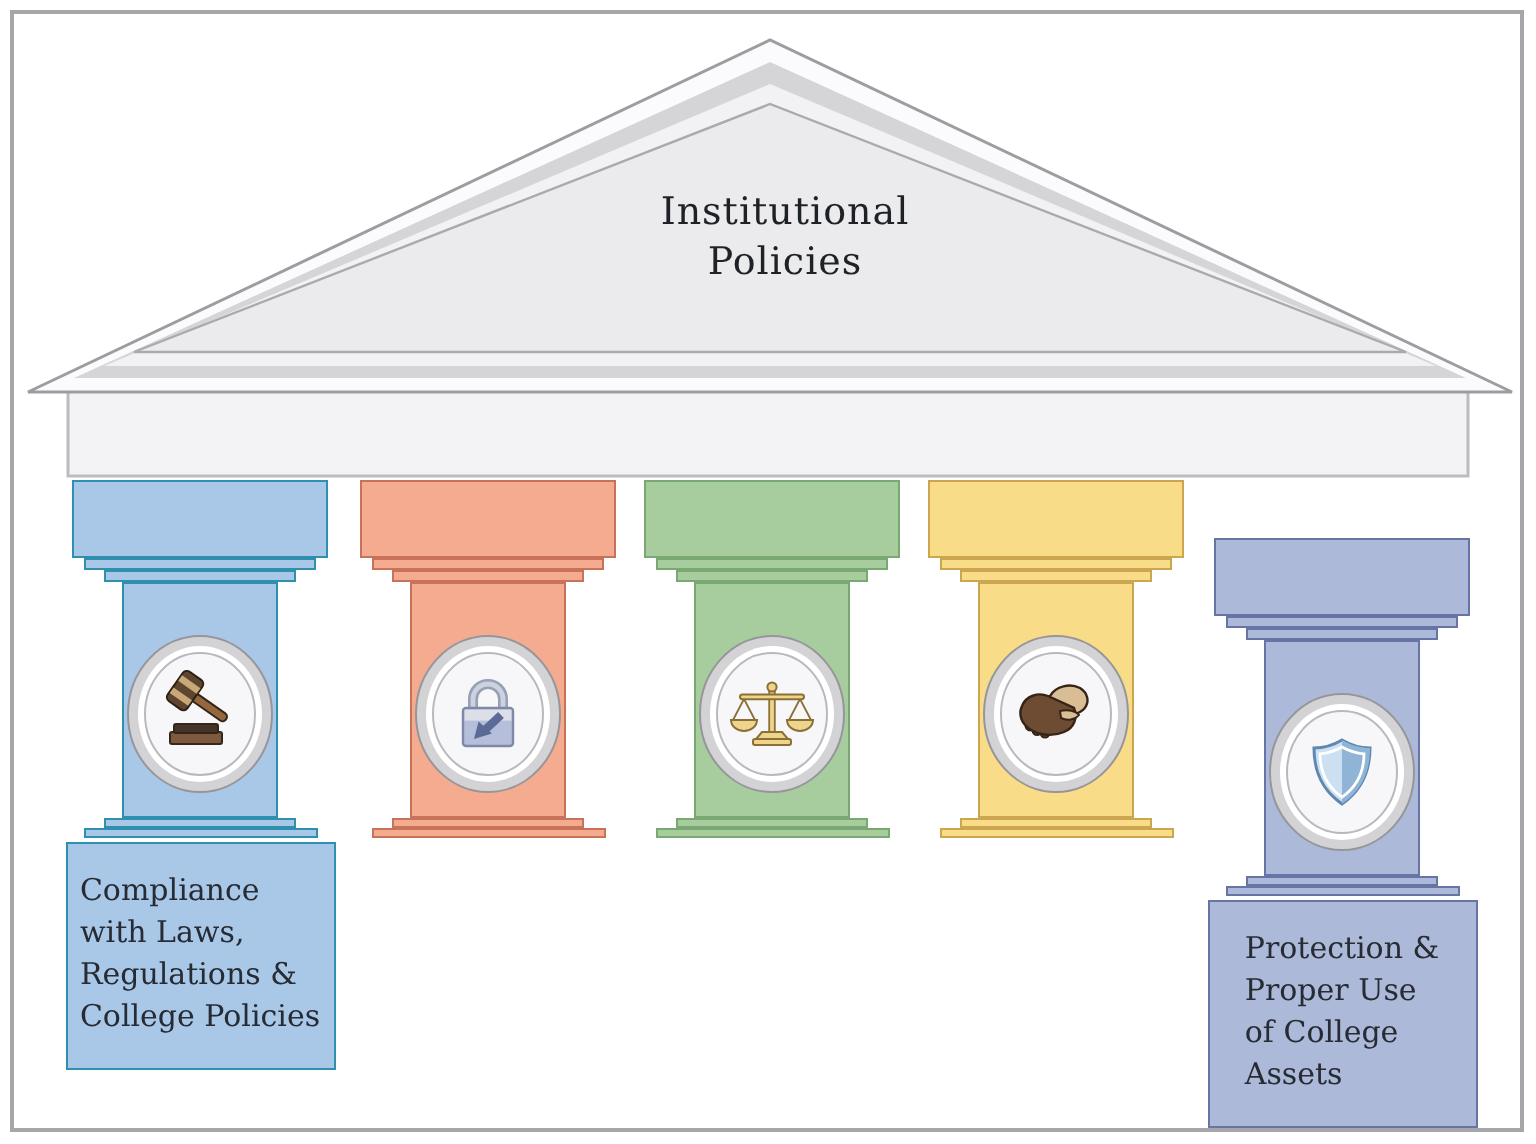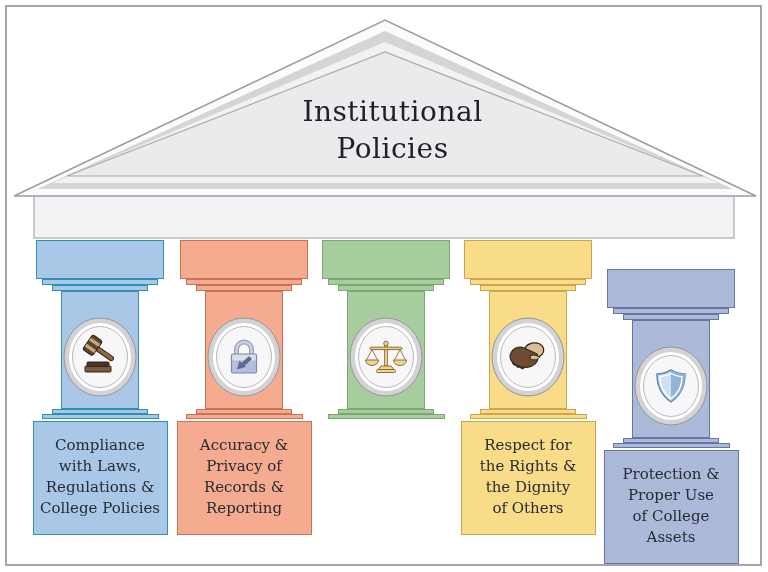--- a/index.html
+++ b/index.html
@@ -1,31 +1,31 @@
 <!DOCTYPE html>
 <html><head>
 <meta charset="utf-8">
 <style>
   html,body{margin:0;padding:0;background:#ffffff;}
   .stage{position:relative;width:768px;height:572px;background:#ffffff;overflow:hidden;
          font-family:"DejaVu Serif","Liberation Serif",serif;}
   .frame{position:absolute;left:5px;top:5px;right:6px;bottom:6px;border:2px solid #a6a6aa;pointer-events:none;}
   .pediment-svg{position:absolute;left:0;top:0;}
   .title{position:absolute;top:94px;left:0;right:0;text-align:center;
-         font-size:28px;line-height:1.32;letter-spacing:.5px;color:#1e2126;white-space:pre-line;padding-left:17px;}
+         font-size:19px;line-height:1.32;letter-spacing:.5px;color:#1e2126;white-space:pre-line;padding-left:17px;}
   .pillar{position:absolute;top:240px;width:136px;}
   .piece{margin:0 auto;box-sizing:border-box;background:var(--fill);border:1.5px solid var(--border);}
   .cap-a{width:128px;height:39px;}
   .cap-b{width:116px;height:6px;}
   .cap-c{width:96px;height:6px;}
   .shaft{width:78px;height:118px;position:relative;}
   .foot-c{width:96px;height:5px;}
   .foot-b{width:117px;height:5px;}
   .base{width:135px;height:114px;margin-top:2px;display:flex;justify-content:center;align-items:flex-start;
-        padding-top:13px;text-align:center;font-size:15px;line-height:1.4;color:#272b33;white-space:pre-line;}
+        padding-top:13px;font-size:15px;line-height:1.4;color:#272b33;white-space:pre-line;}
   .medallion{position:absolute;left:50%;top:24px;transform:translateX(-50%);}
 </style>
 </head>
 <body>
 
 <div class="stage">
 
   <svg class="pediment-svg" width="768" height="245">
     <rect x="34" y="192" width="700" height="46" fill="#f3f3f5" stroke="#bcbcc0" stroke-width="1.5"></rect>
     <polygon points="14,196 385,20 756,196" fill="#fbfbfd" stroke="#9d9da1" stroke-width="1.5"></polygon>
@@ -80,24 +80,20 @@
           <path d="M16.5,22 V16.5 a7.5,7.5 0 0 1 15,0 V22" fill="none" stroke="#ccd2e0" stroke-width="2.4"></path>
           <rect x="11.5" y="21" width="25" height="19" rx="1.5" fill="#b5bfdb" stroke="#7f88a6" stroke-width="1.2"></rect>
           <rect x="12.3" y="21.8" width="23.4" height="5.5" fill="#dcdfe9"></rect>
           <line x1="30.5" y1="24.5" x2="23" y2="31.5" stroke="#5c6b96" stroke-width="4.2"></line>
           <polygon points="17,36.5 19.3,27.8 26,33.8" fill="#5c6b96"></polygon>
         </g>
       </svg>
     </div>
     <div class="piece foot-c"></div>
     <div class="piece foot-b"></div>
-    <div class="piece base">Accuracy &amp;
-Privacy of
-Records &amp;
-Reporting</div>
   </div>
 
   <div class="pillar" style="left: 318px; --fill: #a7cd9e; --border: #79a873;">
     <div class="piece cap-a"></div>
     <div class="piece cap-b"></div>
     <div class="piece cap-c"></div>
     <div class="piece shaft">
       <svg class="medallion" width="76" height="82">
         <ellipse cx="38" cy="41" rx="36" ry="39" fill="#d3d3d5" stroke="#96969a" stroke-width="1"></ellipse>
         <ellipse cx="38" cy="41" rx="31" ry="34" fill="#ffffff"></ellipse>
@@ -133,24 +129,20 @@
           <circle cx="11" cy="30" r="2.2" fill="#6e4c34" stroke="#352417" stroke-width="1"></circle>
           <circle cx="14.5" cy="32.3" r="2.2" fill="#6e4c34" stroke="#352417" stroke-width="1"></circle>
           <circle cx="18.5" cy="33.6" r="2.2" fill="#6e4c34" stroke="#352417" stroke-width="1"></circle>
           <path d="M7,20 C9,15 15,13 20,15 L33,21 C35,26 33,31 28,33 C21,36 13,34 9,30 C6,27 5.5,23 7,20 Z" fill="#6e4c34" stroke="#352417" stroke-width="1.2"></path>
           <path d="M26,22.5 C30,21.5 34,22.5 35.5,24.5 C33.5,27 29.5,27.5 26.5,26 Z" fill="#d9bd94" stroke="#352417" stroke-width="1"></path>
         </g>
       </svg>
     </div>
     <div class="piece foot-c"></div>
     <div class="piece foot-b"></div>
-    <div class="piece base">Respect for
-the Rights &amp;
-the Dignity
-of Others</div>
   </div>
 
   <div class="pillar" style="left: 603px; margin-top: 29px; --fill: #acb9d9; --border: #6675a6;">
     <div class="piece cap-a"></div>
     <div class="piece cap-b"></div>
     <div class="piece cap-c"></div>
     <div class="piece shaft">
       <svg class="medallion" width="76" height="82">
         <ellipse cx="38" cy="41" rx="36" ry="39" fill="#d3d3d5" stroke="#96969a" stroke-width="1"></ellipse>
         <ellipse cx="38" cy="41" rx="31" ry="34" fill="#ffffff"></ellipse>

